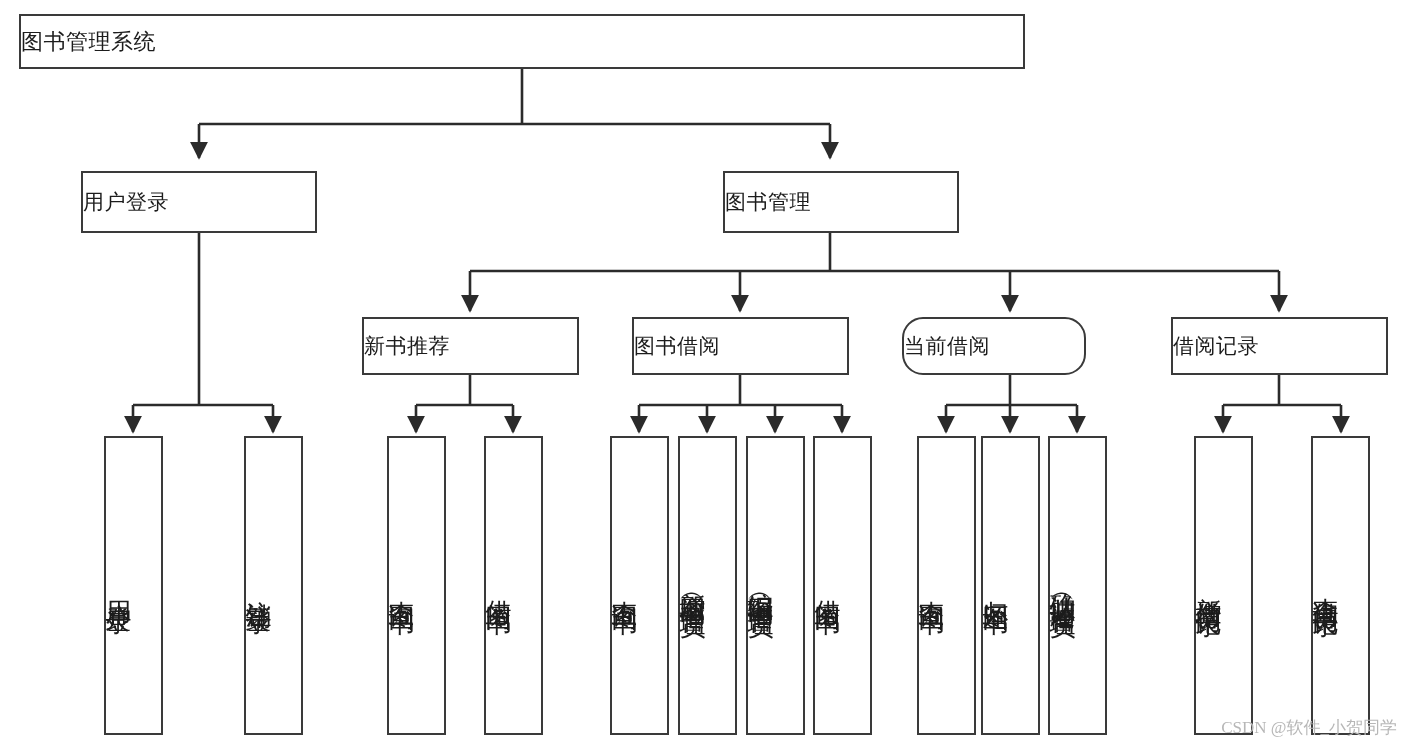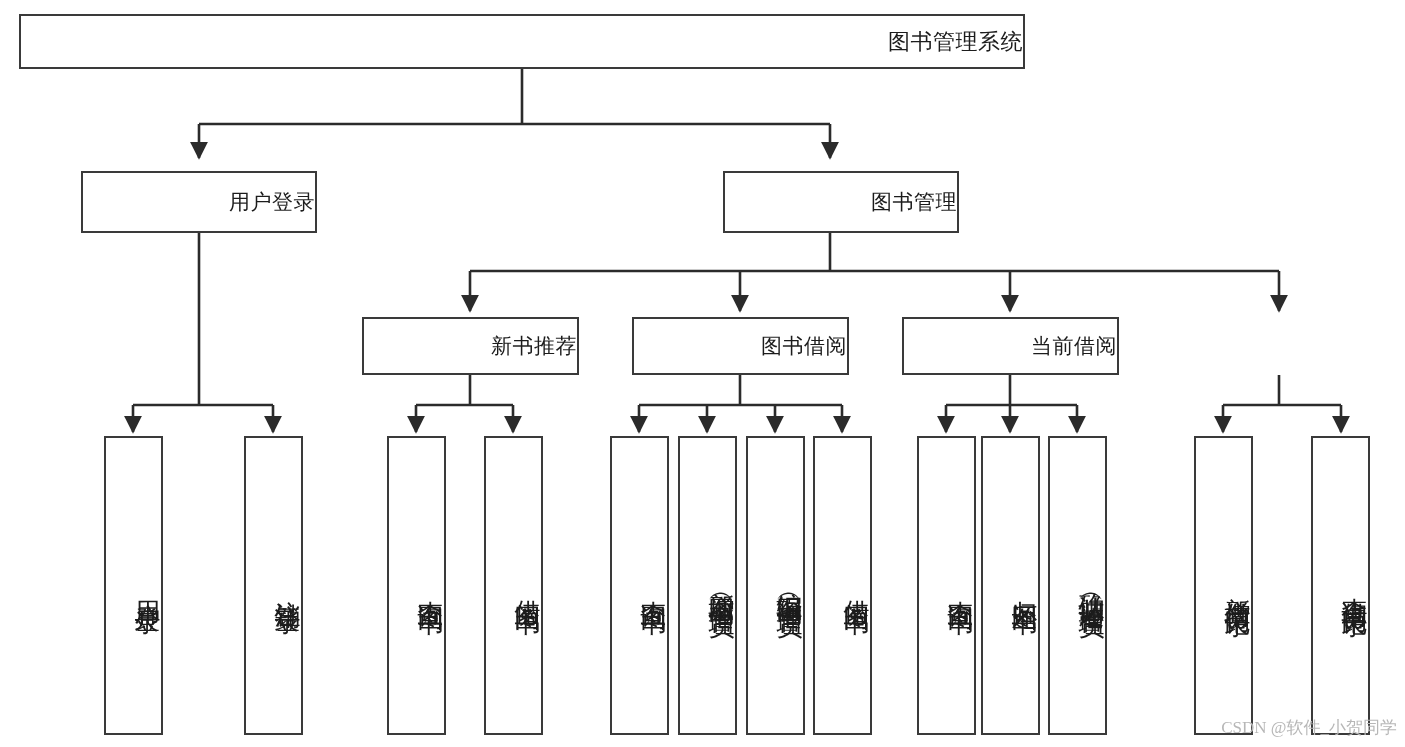--- a/index.html
+++ b/index.html
@@ -26,21 +26,21 @@
     height: 747px;
     pointer-events: none;
   }
   .node {
     position: absolute;
     box-sizing: border-box;
     background: #ffffff;
     border: 2px solid #3a3a3a;
     display: flex;
     align-items: center;
-    justify-content: flex-end;
+    justify-content: flex-start;
     text-align: center;
     color: #1c1c1c;
     z-index: 2;
   }
   .node .node-label {
     display: block;
     line-height: 1.18;
     letter-spacing: 0.5px;
   }
   
@@ -142,24 +142,27 @@
   </div>
 
   <div class="node horiz" style="left:632px; top:317px; width:217px; height:58px;">
     <span class="node-label">图书借阅</span>
   </div>
 
   <div class="node horiz" style="left:362px; top:317px; width:217px; height:58px;">
     <span class="node-label">新书推荐</span>
   </div>
 
-  <div class="node horiz" style="left:902px; top:317px; width:217px; height:58px;">
+  <div class="node horiz" style="left:902px; top:317px; width:184px; height:58px;border-radius:21px;">
     <span class="node-label">当前借阅</span>
   </div>
 
+  <div class="node horiz" style="left:1171px; top:317px; width:217px; height:58px;">
+    <span class="node-label">借阅记录</span>
+  </div>
 
   <div class="node vert" style="left:104px; top:436px; width:59px; height:299px;">
     <span class="node-label">用户登录</span>
   </div>
 
   <div class="node vert" style="left:244px; top:436px; width:59px; height:299px;">
     <span class="node-label">注销登录</span>
   </div>
 
   <div class="node vert" style="left:387px; top:436px; width:59px; height:299px;">

